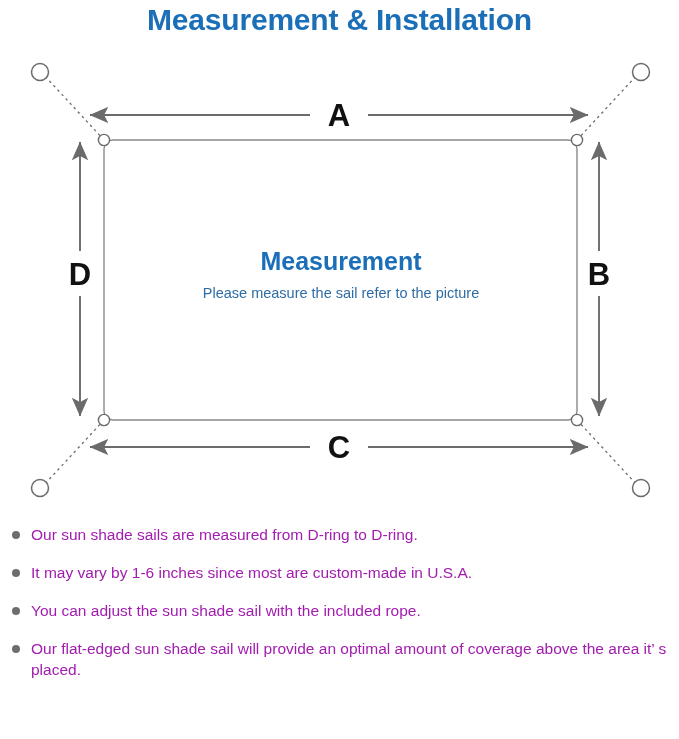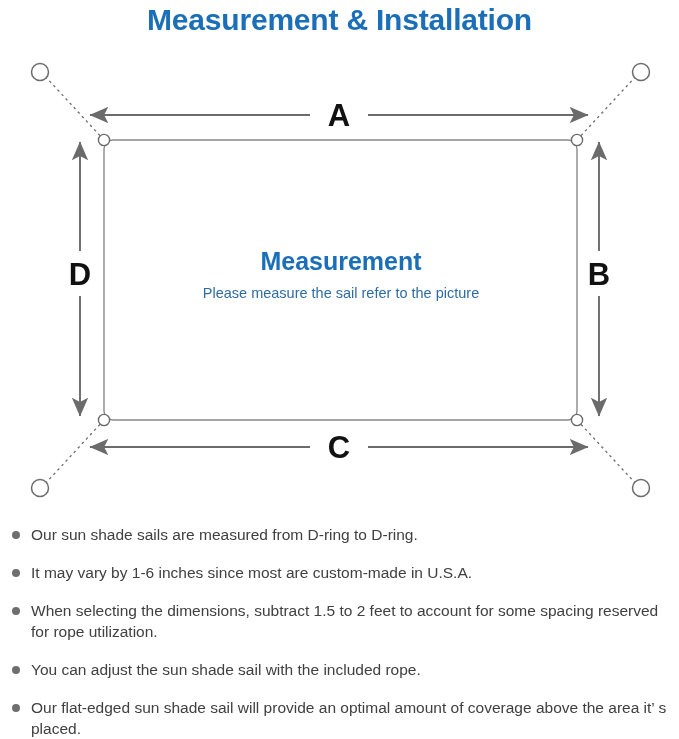--- a/index.html
+++ b/index.html
@@ -68,21 +68,21 @@
     width: 679px;
     padding: 0;
     margin: 0;
     list-style: none;
   }
   .note-item {
     position: relative;
     padding-left: 31px;
     padding-right: 8px;
     margin-bottom: 17px;
-    color: #404040;
+    color: #a21caf;
     font-size: 15.5px;
     line-height: 21px;
     font-family: "Liberation Sans", sans-serif;
   }
   .note-bullet {
     position: absolute;
     left: 12px;
     top: 7px;
     width: 8px;
     height: 8px;
@@ -157,23 +157,19 @@
   <li class="note-item">
     <span class="note-bullet"></span>
     <span>Our sun shade sails are measured from D-ring to D-ring.</span>
   </li>
   <li class="note-item">
     <span class="note-bullet"></span>
     <span>It may vary by 1-6 inches since most are custom-made in U.S.A.</span>
   </li>
   <li class="note-item">
     <span class="note-bullet"></span>
-    <span>When selecting the dimensions, subtract 1.5 to 2 feet to account for some spacing reserved for rope utilization.</span>
-  </li>
-  <li class="note-item">
-    <span class="note-bullet"></span>
     <span>You can adjust the sun shade sail with the included rope.</span>
   </li>
   <li class="note-item">
     <span class="note-bullet"></span>
     <span>Our flat-edged sun shade sail will provide an optimal amount of coverage above the area it’ s placed.</span>
   </li>
 </ul>
 
 </body></html>

